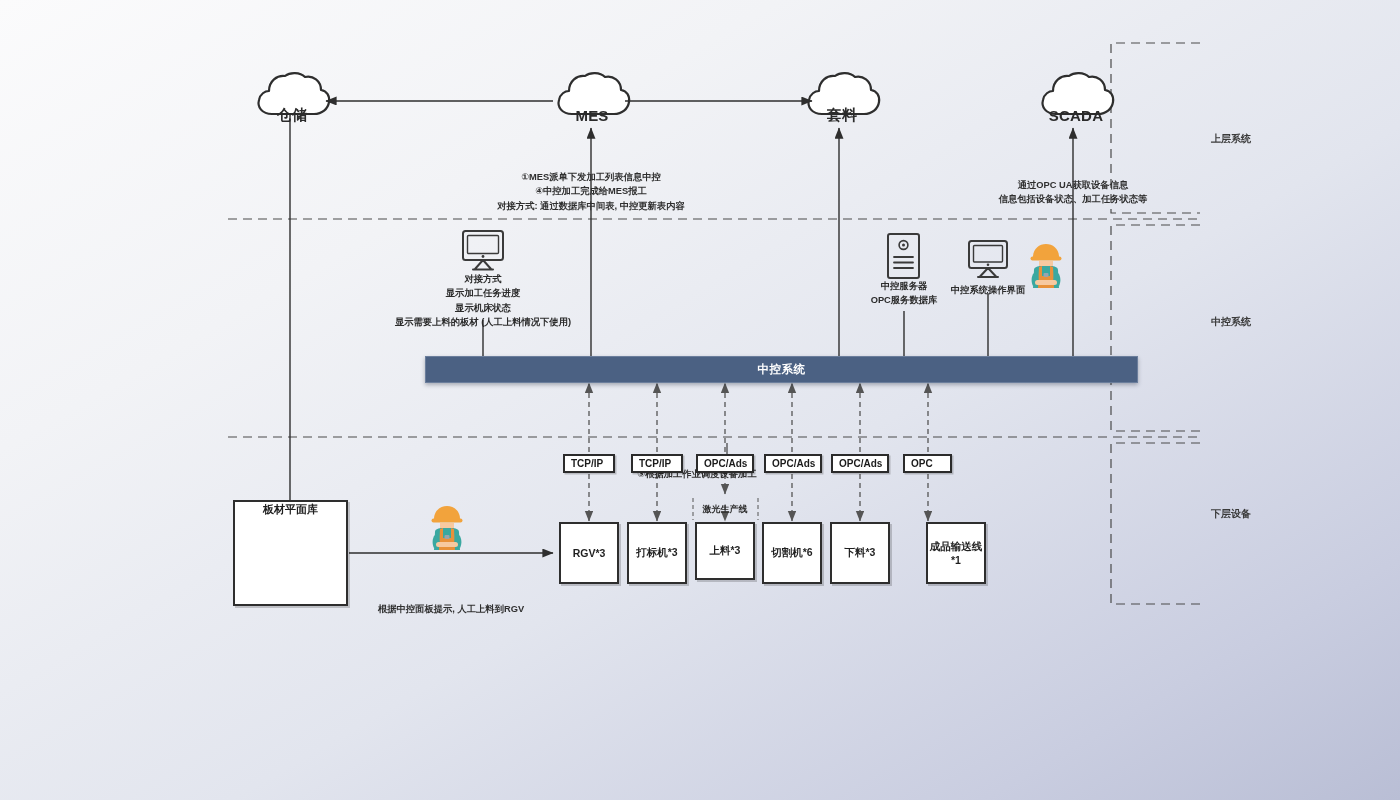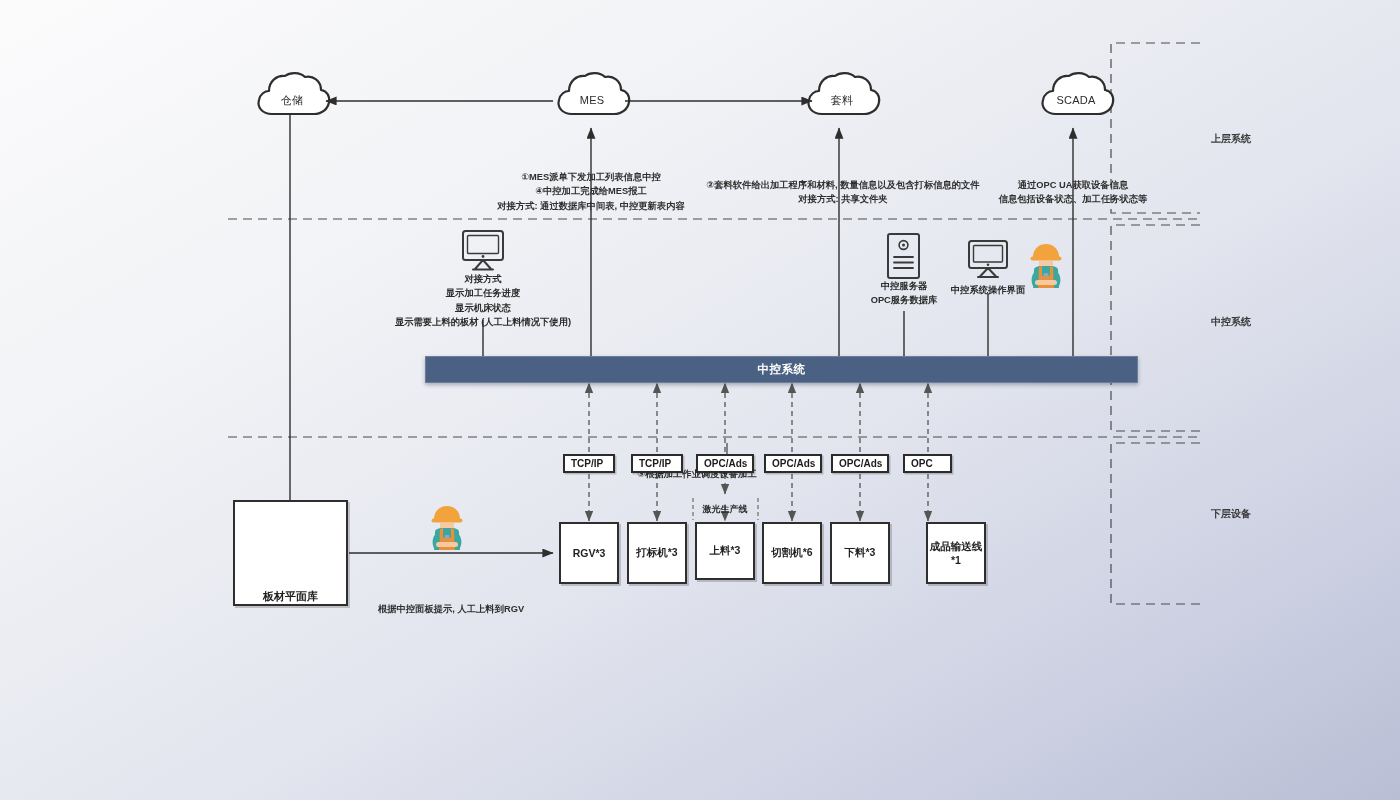--- a/index.html
+++ b/index.html
@@ -10,35 +10,35 @@
     overflow:hidden;
   }
   #stage{position:relative;width:1400px;height:800px;}
   svg.layer{position:absolute;left:0;top:0;width:1400px;height:800px;pointer-events:none;}
 
   .node{position:absolute;box-sizing:border-box;}
 
   
   .cloud{width:72px;height:52px;}
   .cloud-label{
-    position:absolute;left:0;top:0;width:72px;height:52px;
+    position:absolute;left:0;top:15px;width:72px;height:52px;
     display:flex;align-items:center;justify-content:center;
-    font-size:11px;font-weight:normal;color:#2b2b2b;letter-spacing:.2px;
+    font-size:15px;font-weight:bold;color:#2b2b2b;letter-spacing:.2px;
   }
 
   
   .eqbox{
     background:#fff;border:2.5px solid #2e2e2e;
     display:flex;align-items:center;justify-content:center;
     text-align:center;font-size:10.5px;font-weight:bold;color:#1f1f1f;
     box-shadow:2px 2px 0 rgba(0,0,0,.18);
   }
   .storebox{
     background:#fff;border:2.5px solid #2e2e2e;
-    display:flex;align-items:flex-end;justify-content:center;
+    display:flex;align-items:flex-start;justify-content:center;
     font-size:11px;font-weight:bold;color:#1f1f1f;
     box-shadow:2px 2px 0 rgba(0,0,0,.18);
   }
 
   
   .proto{
     background:#fff;border:2px solid #2b2b2b;
     height:19px;padding:0 6px;
     display:flex;align-items:center;justify-content:flex-start;
     font-size:10px;font-weight:bold;color:#1b1b1b;white-space:nowrap;
@@ -212,24 +212,20 @@
   <div class="node cloud" style="left:1040px;top:74px;">
     <div class="cloud-label">SCADA</div>
   </div>
 
   <div class="ann bold" style="left:591px;top:170px;transform:translateX(-50%);">
     <div>①MES派单下发加工列表信息中控</div>
     <div>④中控加工完成给MES报工</div>
     <div>对接方式: 通过数据库中间表, 中控更新表内容</div>
   </div>
 
-  <div class="ann bold" style="left:843px;top:178px;transform:translateX(-50%);">
-    <div>②套料软件给出加工程序和材料, 数量信息以及包含打标信息的文件</div>
-    <div>对接方式: 共享文件夹</div>
-  </div>
 
   <div class="ann bold" style="left:1073px;top:178px;transform:translateX(-50%);">
     <div>通过OPC UA获取设备信息</div>
     <div>信息包括设备状态、加工任务状态等</div>
   </div>
 
   <div class="caption" style="left:483px;top:272px;transform:translateX(-50%);">
     <div>对接方式</div>
     <div>显示加工任务进度</div>
     <div>显示机床状态</div>

